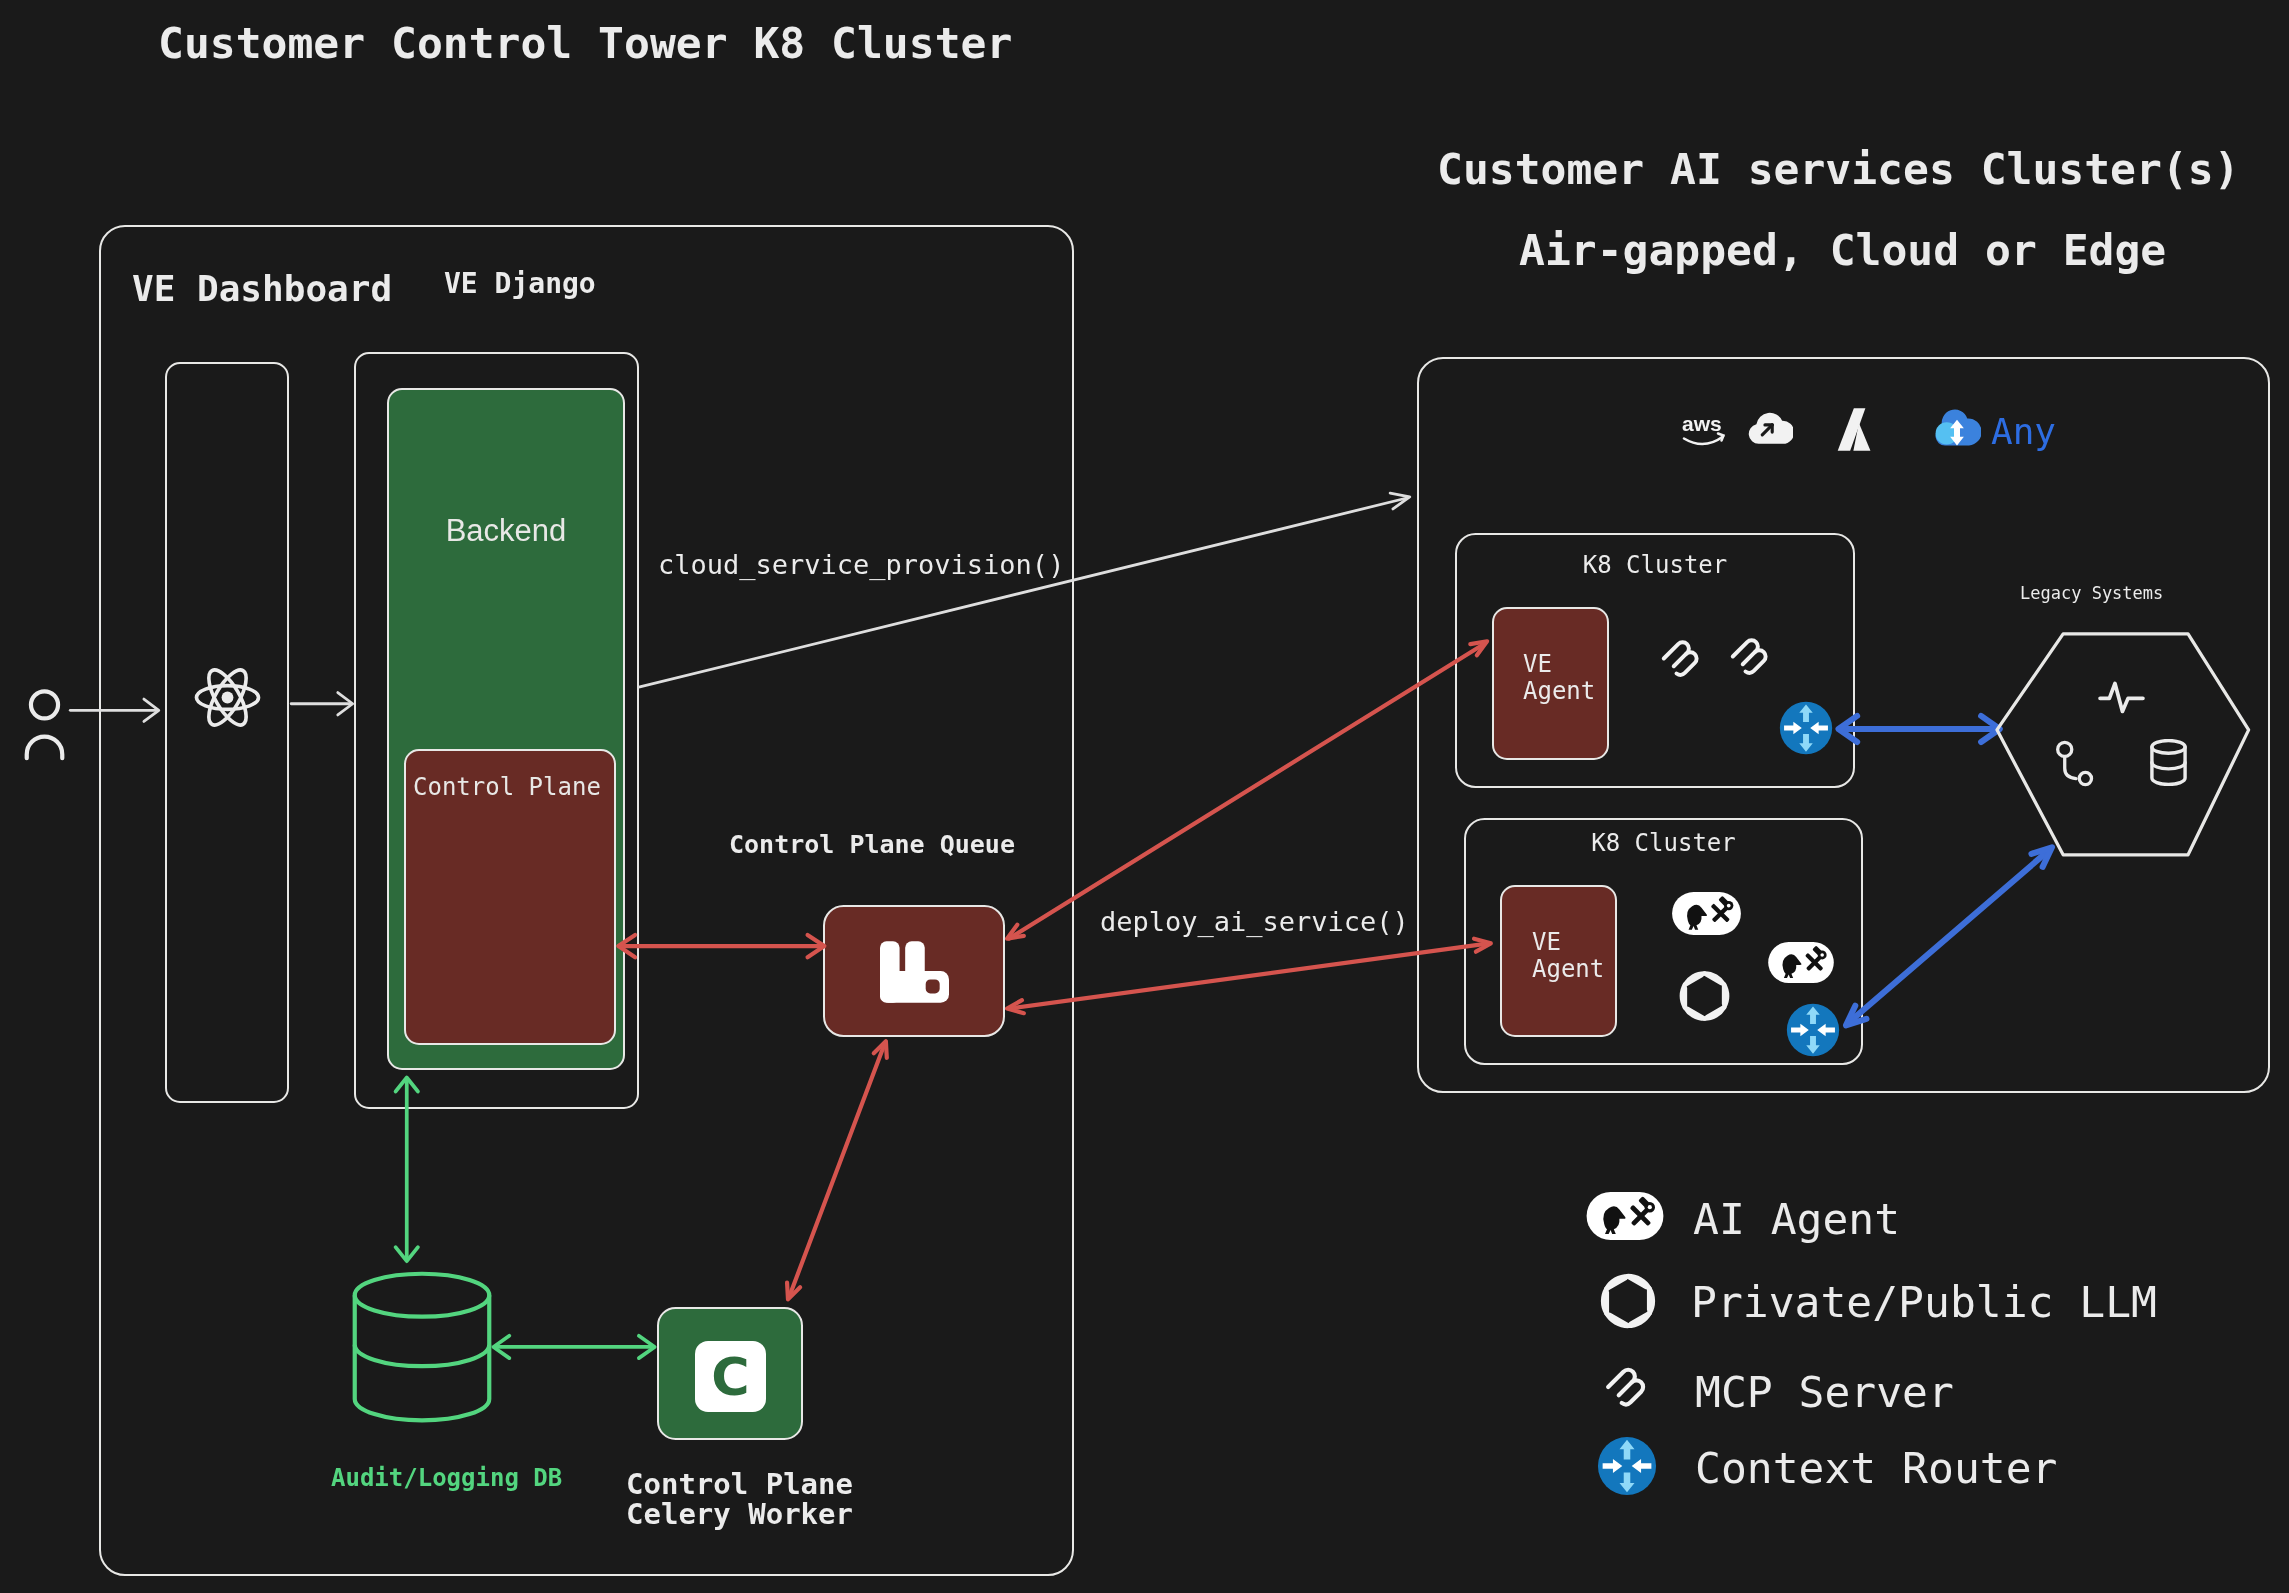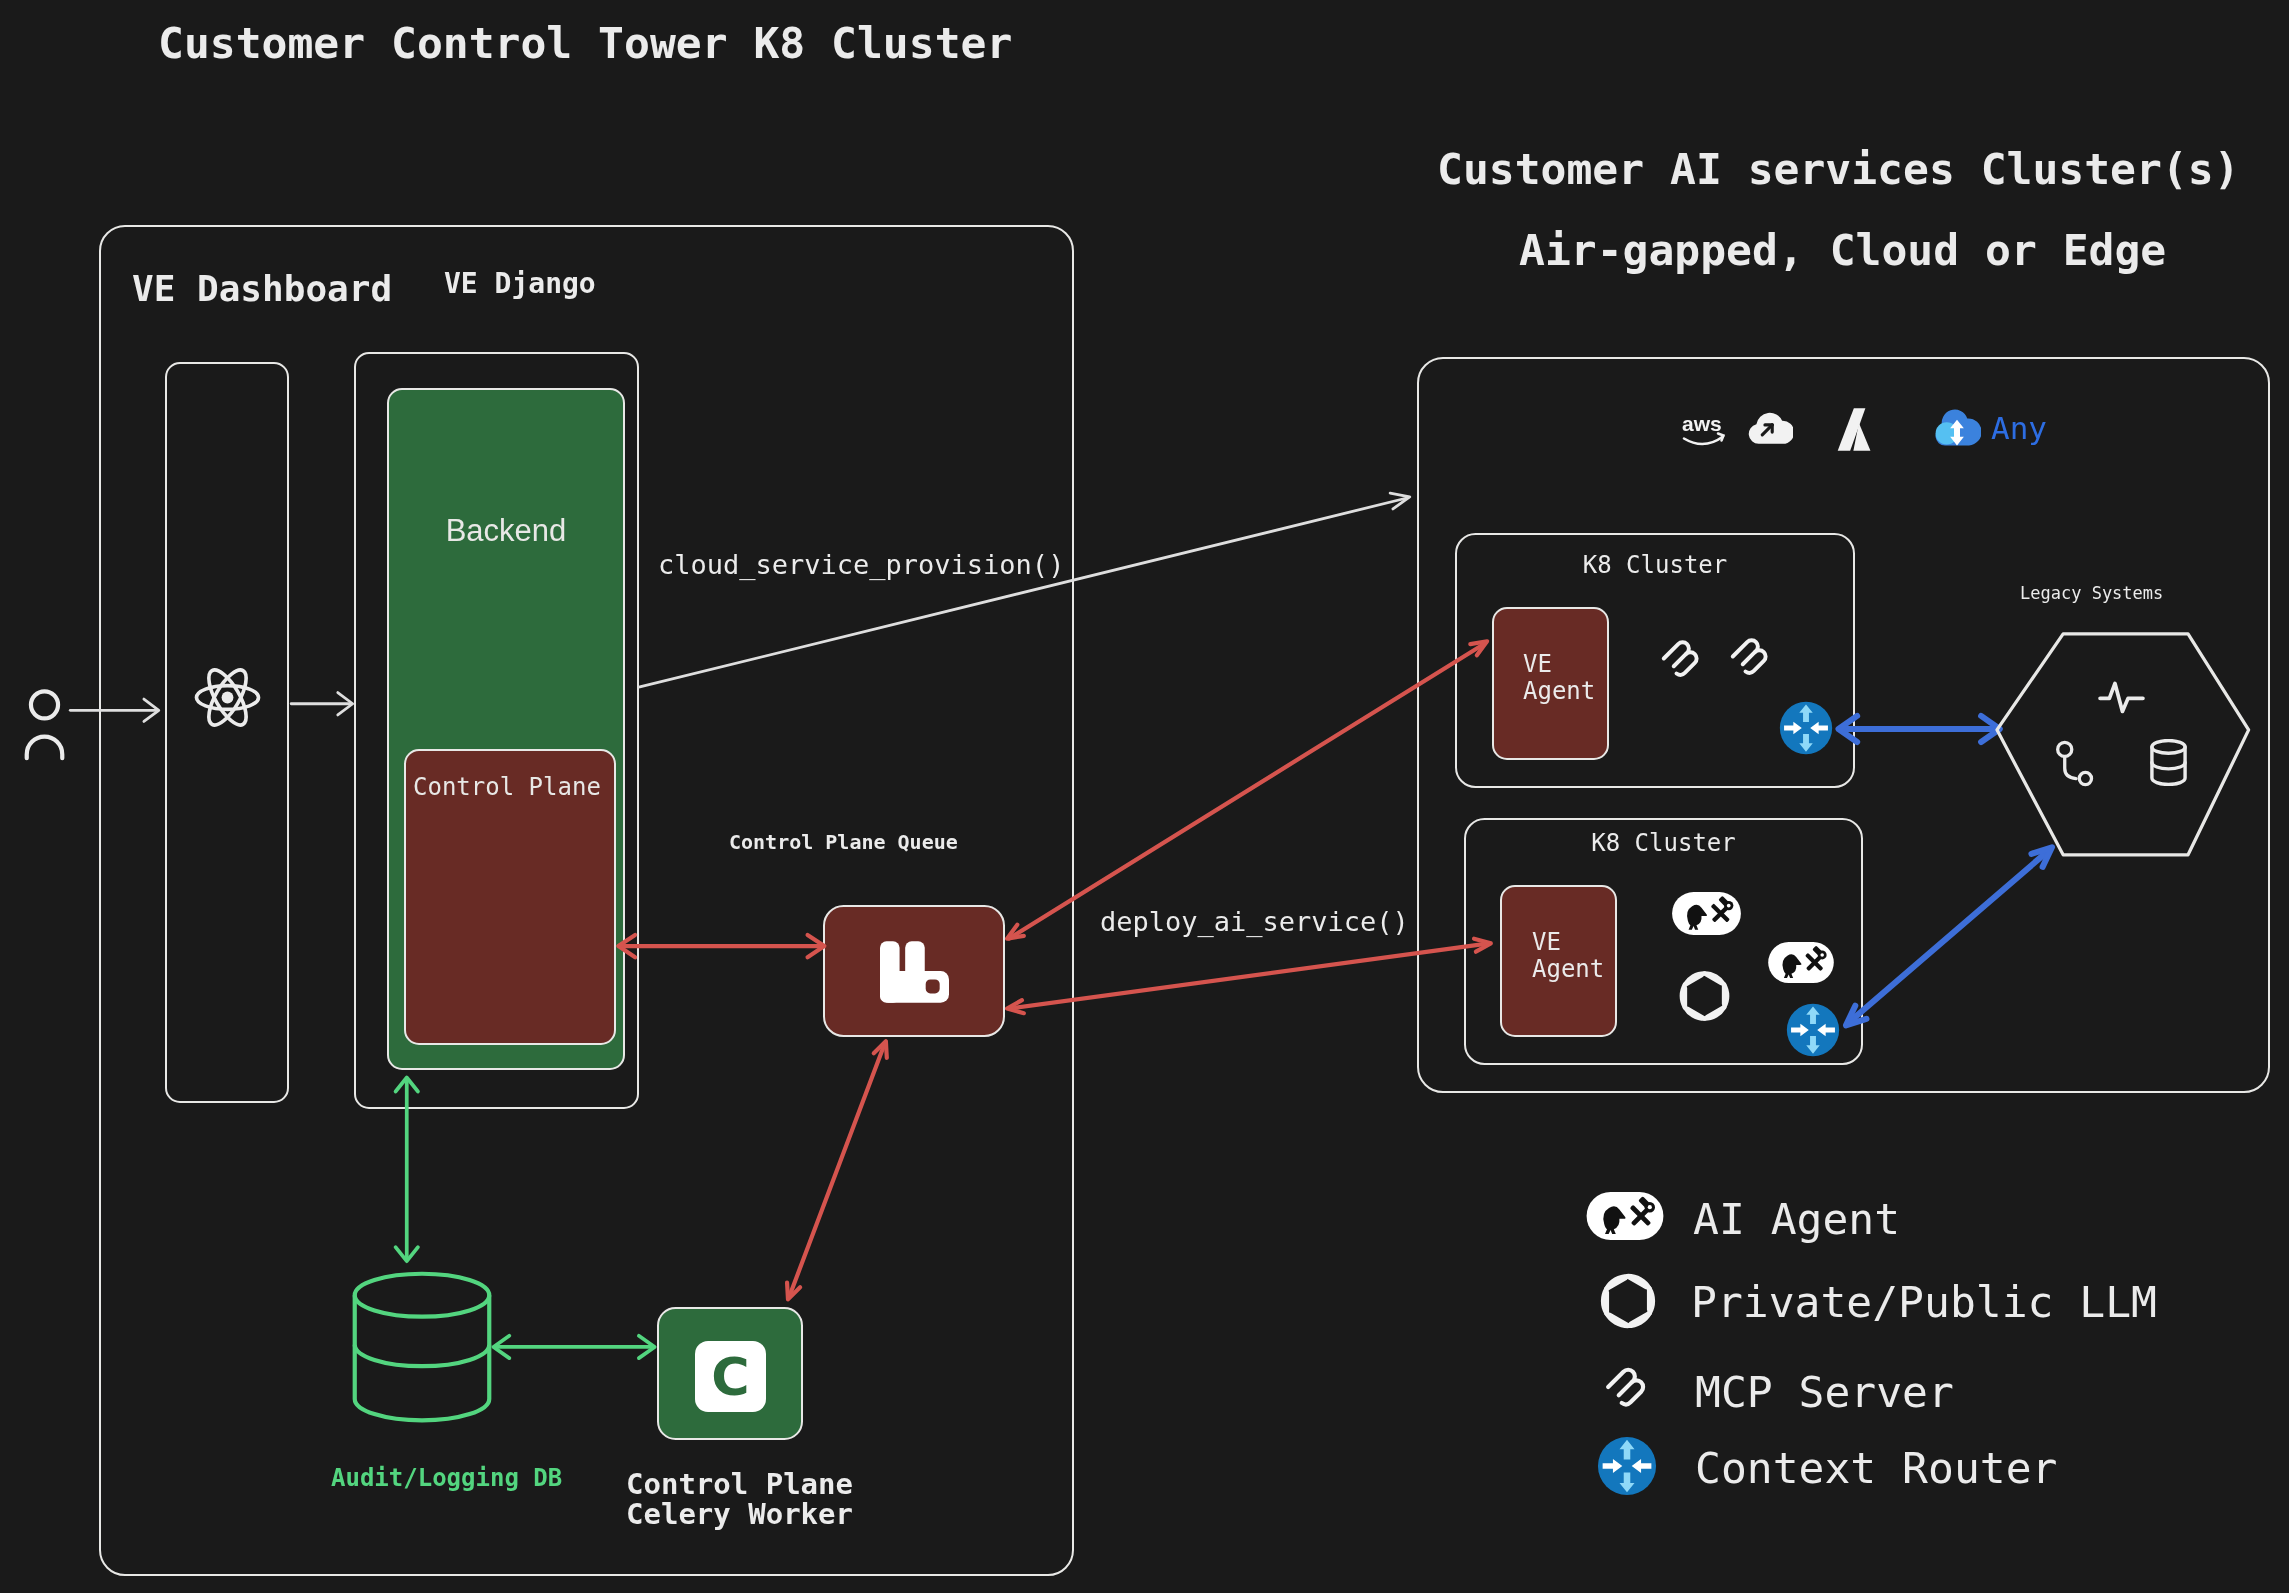--- a/index.html
+++ b/index.html
@@ -89,35 +89,35 @@
   </svg>
 
   <div class="lbl bold" style="left:158px;top:18.6px;font-size:43px;">Customer Control Tower K8 Cluster</div>
   <div class="lbl bold" style="left:1437px;top:135px;font-size:43px;margin-top:10px;">Customer AI services Cluster(s)</div>
   <div class="lbl bold" style="left:1519px;top:226px;font-size:43px;">Air-gapped, Cloud or Edge</div>
 
   <div class="lbl bold" style="left:132px;top:268px;font-size:36px;">VE Dashboard</div>
   <div class="lbl bold" style="left:444px;top:268px;font-size:28px;">VE Django</div>
   <div class="lbl sans" style="left:387px;top:513px;width:238px;text-align:center;font-size:31px;color:#e8e8e6;">Backend</div>
   <div class="lbl" style="left:413px;top:774px;font-size:24px;color:#e8e8e6;">Control Plane</div>
-  <div class="lbl bold" style="left:729px;top:831px;font-size:20px;">Control Plane Queue</div>
+  <div class="lbl bold" style="left:729px;top:831px;font-size:25px;">Control Plane Queue</div>
   <div class="lbl" style="left:658px;top:549px;font-size:27px;">cloud_service_provision()</div>
   <div class="lbl" style="left:1100px;top:906px;font-size:27px;">deploy_ai_service()</div>
   <div class="lbl bold green-text" style="left:331px;top:1465px;font-size:24px;">Audit/Logging DB</div>
   <div class="lbl bold" style="left:626px;top:1469px;font-size:29px;line-height:31px;">Control Plane</div>
   <div class="lbl bold" style="left:626px;top:1499px;font-size:29px;line-height:31px;">Celery Worker</div>
 
   <div class="lbl" style="left:1455px;top:552px;width:400px;text-align:center;font-size:24px;">K8 Cluster</div>
   <div class="lbl" style="left:1464px;top:830px;width:399px;text-align:center;font-size:24px;">K8 Cluster</div>
   <div class="lbl" style="left:1523px;top:651px;font-size:24px;">VE</div>
   <div class="lbl" style="left:1523px;top:678px;font-size:24px;">Agent</div>
   <div class="lbl" style="left:1532px;top:929px;font-size:24px;">VE</div>
   <div class="lbl" style="left:1532px;top:956px;font-size:24px;">Agent</div>
   <div class="lbl" style="left:2020px;top:584px;font-size:17px;">Legacy Systems</div>
-  <div class="lbl blue-text" style="left:1991px;top:411px;font-size:31px;">Any</div>
+  <div class="lbl blue-text" style="left:1991px;top:411px;font-size:36px;">Any</div>
 
   <div class="icon" style="left:23px;top:688px;">
     <svg width="43" height="73" viewBox="0 0 46 78">
         <g class="istroke" stroke-width="4.5">
       <circle cx="23" cy="18" r="14.5"></circle>
           <path d="M4 75 v-4 a19 19 0 0 1 38 0 v4"></path>
         </g>
       </svg>
   </div>
   <div class="icon" style="left:191px;top:662px;">

